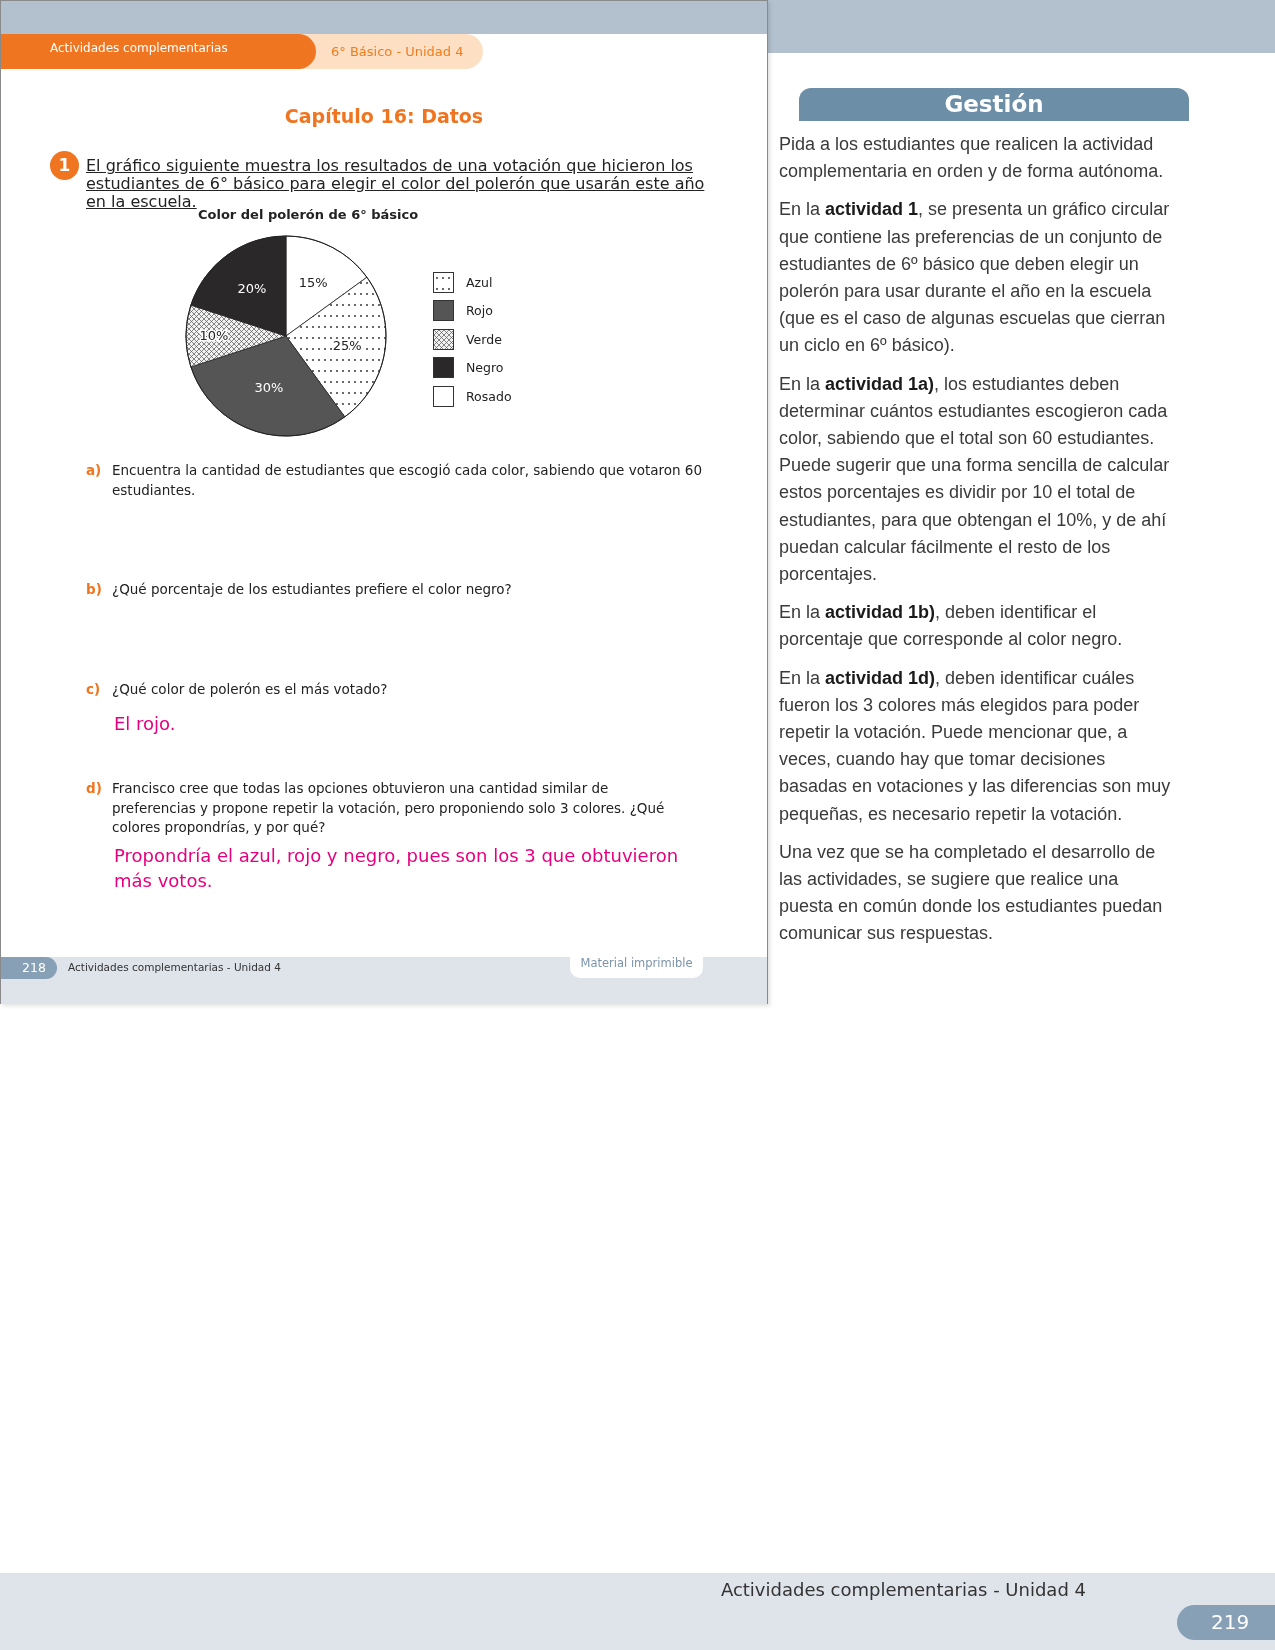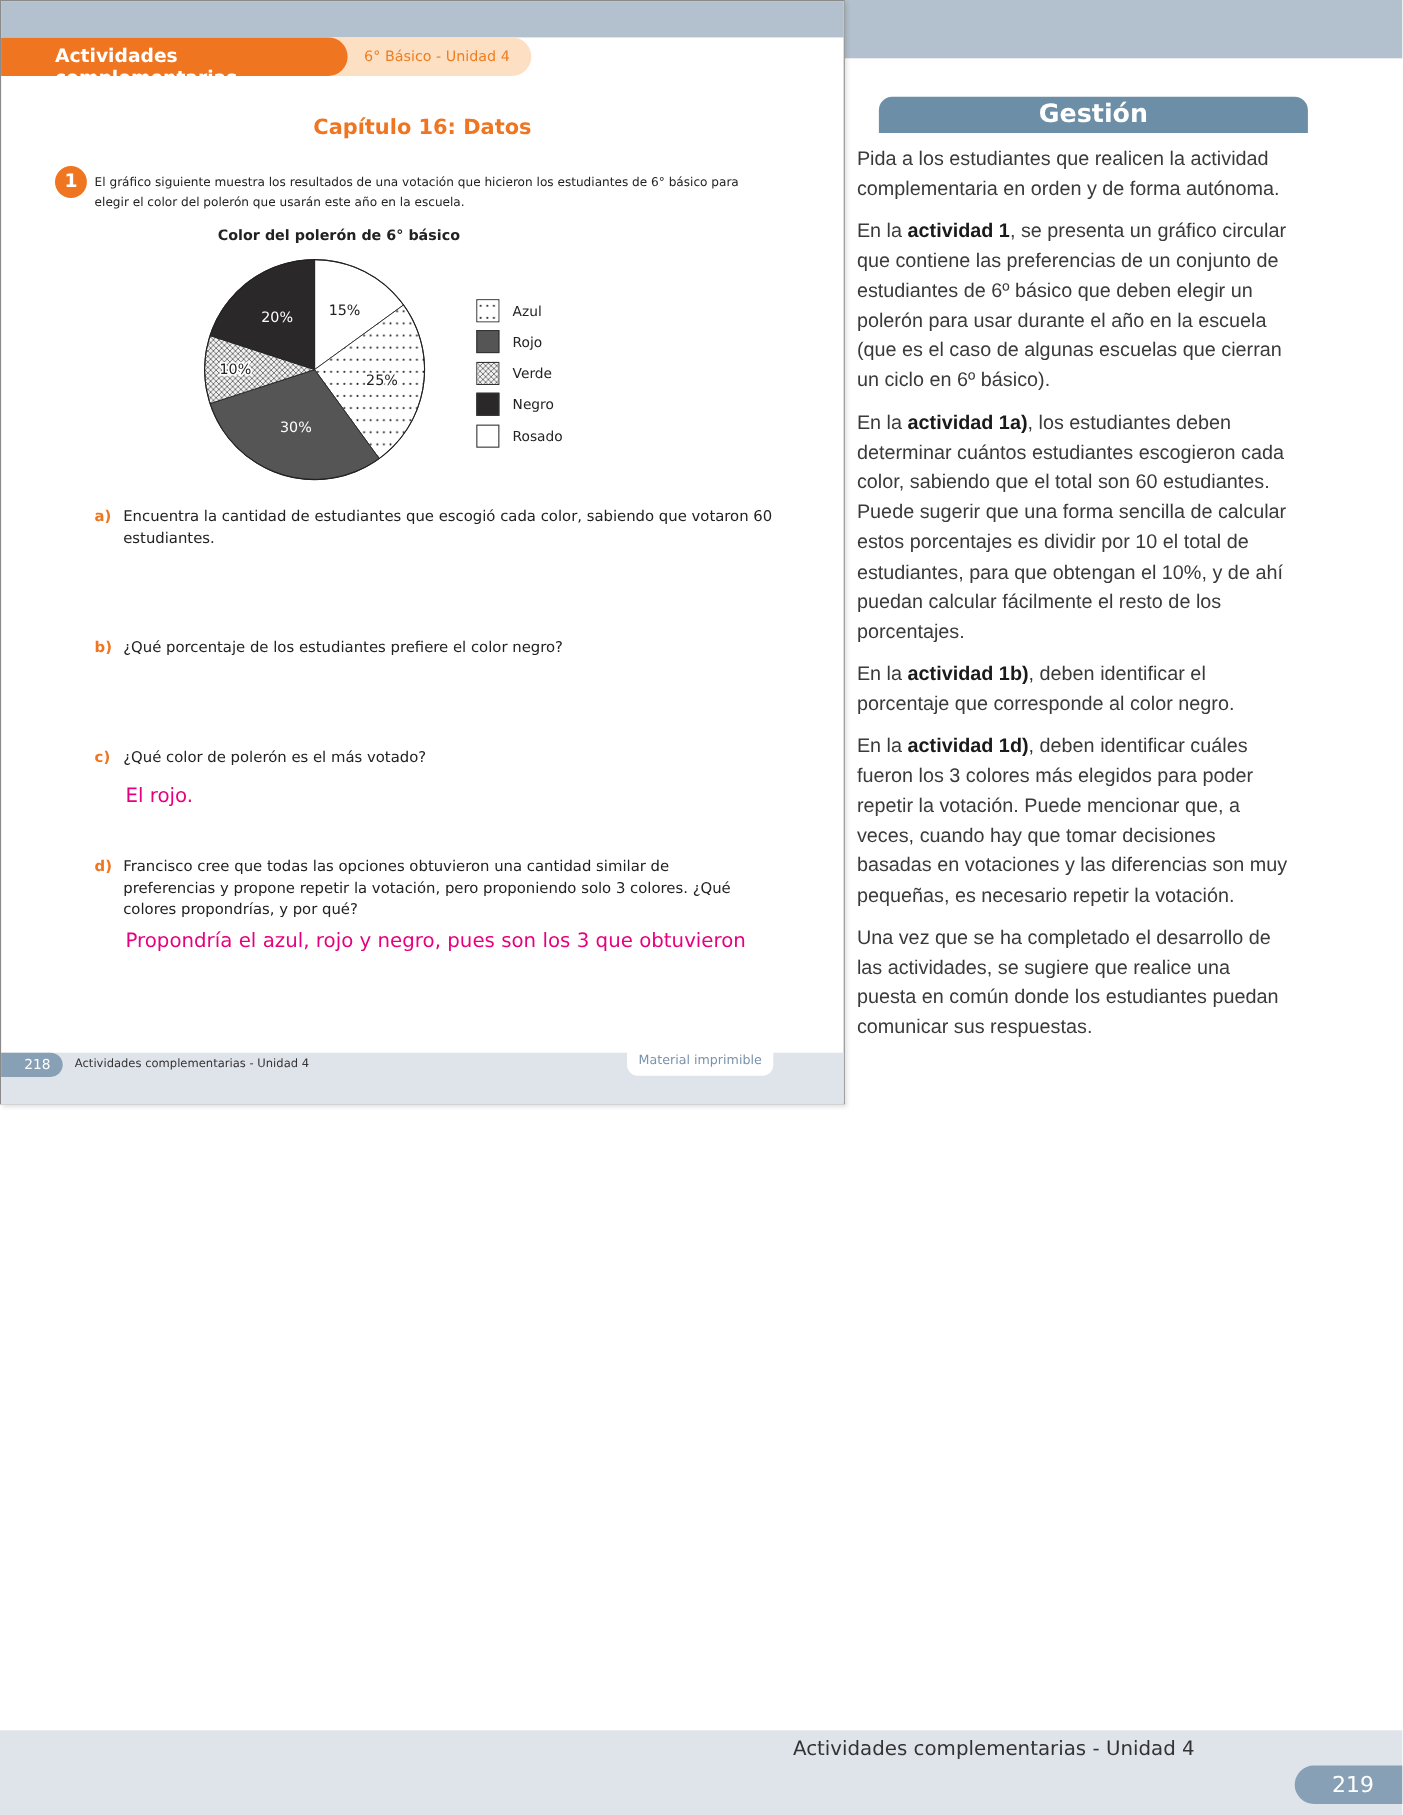--- a/index.html
+++ b/index.html
@@ -10,26 +10,26 @@
   .outer-footer-band { position: absolute; left: 0; top: 1573px; width: 1275px; height: 77px; background: #dfe3ea; }
   .outer-footer-text { position: absolute; right: 189px; top: 1579px; font-size: 18px; color: #333; font-family: "DejaVu Sans", sans-serif; }
   .outer-page-num { position: absolute; left: 1177px; top: 1605px; width: 98px; height: 35px; background: #87a0b5; border-radius: 18px 0 0 18px; color: #fff; font-size: 20px; padding-left: 34px; line-height: 35px; }
 
   
   .inner-page { position: absolute; left: 0; top: 0; width: 768px; height: 1004px; background: #fff; border: 1px solid #8a8a8a; box-shadow: 2px 2px 4px rgba(0,0,0,0.12); }
   .inner-top-band { position: absolute; left: 0; top: 0; width: 766px; height: 33px; background: #b3c1ce; }
   .tab-peach { position: absolute; left: 290px; top: 33px; width: 192px; height: 35px; background: #fde0c4; border-radius: 0 18px 18px 0; }
   .tab-peach span { position: absolute; left: 40px; top: 10px; font-size: 13px; color: #ef7d1f; font-family: "DejaVu Sans", sans-serif; }
   .tab-orange { position: absolute; left: 0; top: 33px; width: 315px; height: 35px; background: #f07520; border-radius: 0 18px 18px 0; }
-  .tab-orange span { position: absolute; left: 49px; top: 7px; font-size: 17px; color: #fff; font-weight: bold; }
+  .tab-orange span { position: absolute; left: 49px; top: 7px; font-size: 12px; color: #fff; font-weight: normal; }
 
   .chapter-title { position: absolute; left: 0; width: 766px; top: 104px; text-align: center; font-size: 19px; font-weight: bold; color: #f07520; }
 
   .q-badge { position: absolute; left: 49px; top: 150px; width: 29px; height: 29px; border-radius: 50%; background: #f07520; color: #fff; font-weight: bold; font-size: 17px; text-align: center; line-height: 29px; }
-  .intro { position: absolute; left: 85px; top: 156px; width: 620px; font-size: 11px; line-height: 18px; color: #222; }
+  .intro { position: absolute; left: 85px; top: 156px; width: 620px; font-size: 16px; line-height: 18px; color: #222; text-decoration: underline; }
 
   .chart-title { position: absolute; left: 197px; top: 206px; font-size: 13px; font-weight: bold; color: #222; }
   .pie { position: absolute; left: 183px; top: 233px; width: 204px; height: 204px; }
   .legend { position: absolute; left: 432px; top: 267px; }
   .legend-row { display: flex; align-items: center; height: 28.5px; }
   .legend-swatch { width: 21px; height: 21px; border: 1px solid #333; margin-right: 12px; }
   .legend-label { font-size: 12.5px; color: #222; }
 
   .q-item { position: absolute; left: 85px; width: 620px; font-size: 13.5px; line-height: 19.5px; color: #222; }
   .q-letter { position: absolute; left: 0; color: #f07520; font-weight: bold; }
@@ -140,20 +140,21 @@
     <span class="q-letter">c)</span>
     <span class="q-text">¿Qué color de polerón es el más votado?</span>
   </div>
   <div class="answer" style="top:708px">El rojo.</div>
 
   <div class="q-item" style="top:778px; width:600px">
     <span class="q-letter">d)</span>
     <span class="q-text">Francisco cree que todas las opciones obtuvieron una cantidad similar de preferencias y propone repetir la votación, pero proponiendo solo 3 colores. ¿Qué colores propondrías, y por qué?</span>
   </div>
   <div class="answer" style="top:840px">Propondría el azul, rojo y negro, pues son los 3 que obtuvieron</div>
+  <div class="answer" style="top:865px">más votos.</div>
 
   <div class="inner-footer-band"></div>
   <div class="inner-page-num">218</div>
   <div class="inner-footer-text">Actividades complementarias - Unidad 4</div>
   <div class="material-tab">Material imprimible</div>
 </div>
 
 <div class="gestion-header">Gestión</div>
 <div class="gestion-body">
   <p><span></span><b></b><span>Pida a los estudiantes que realicen la actividad complementaria en orden y de forma autónoma.</span></p>

